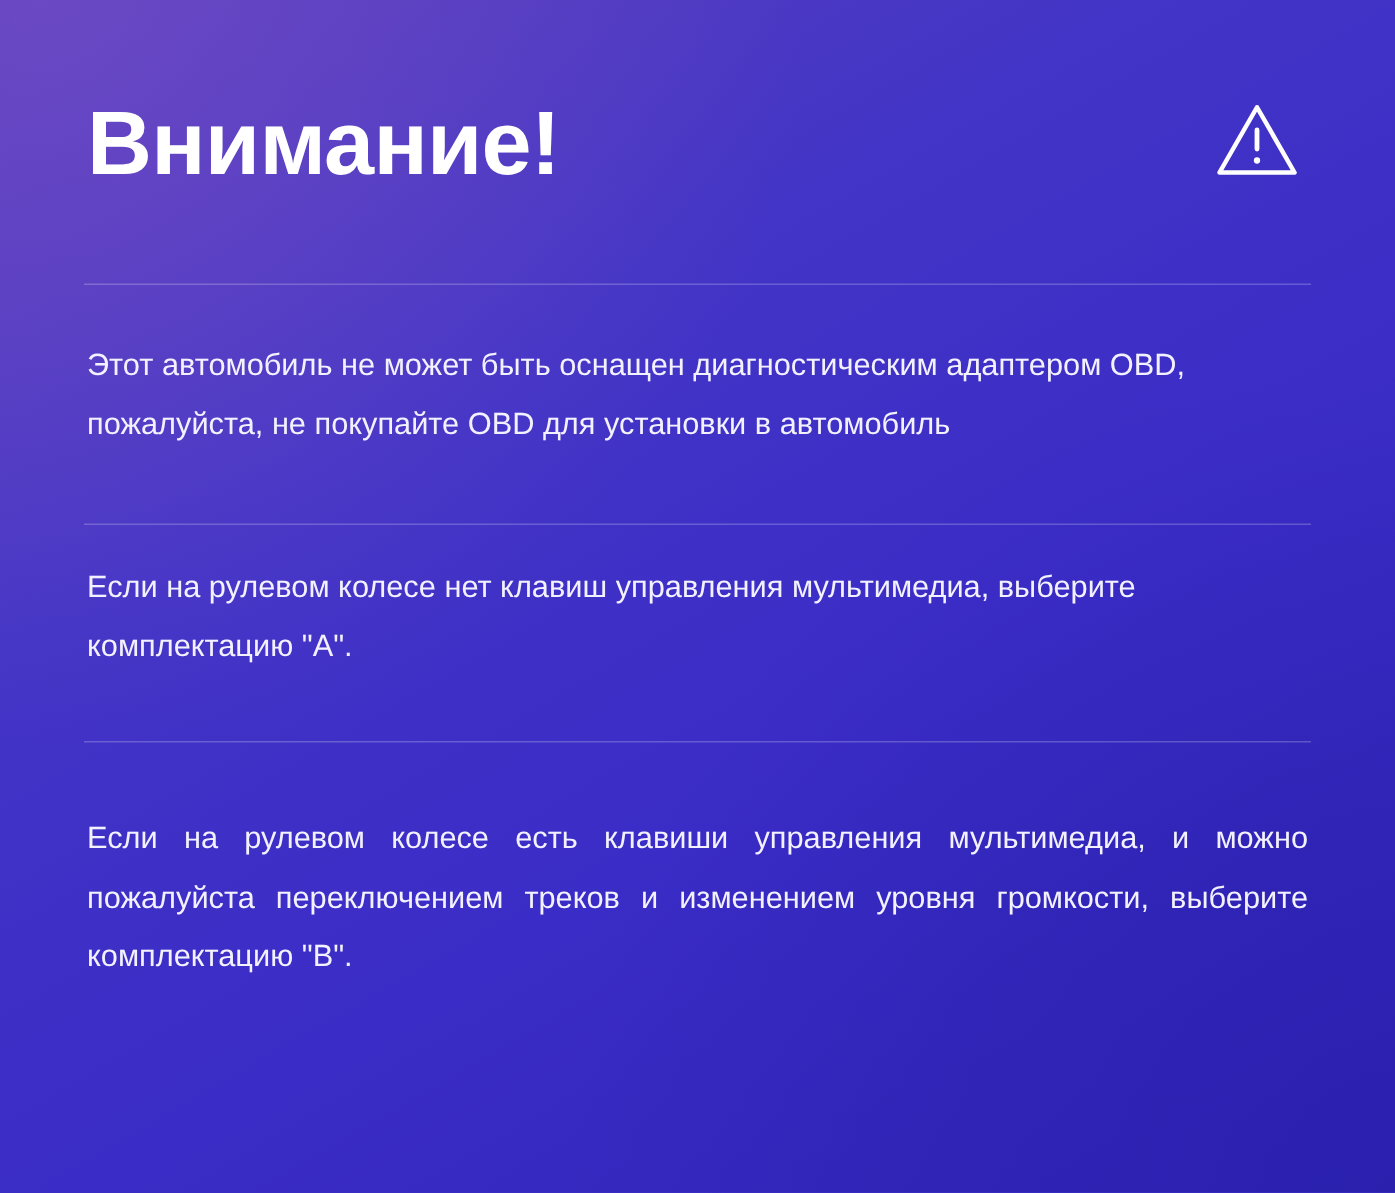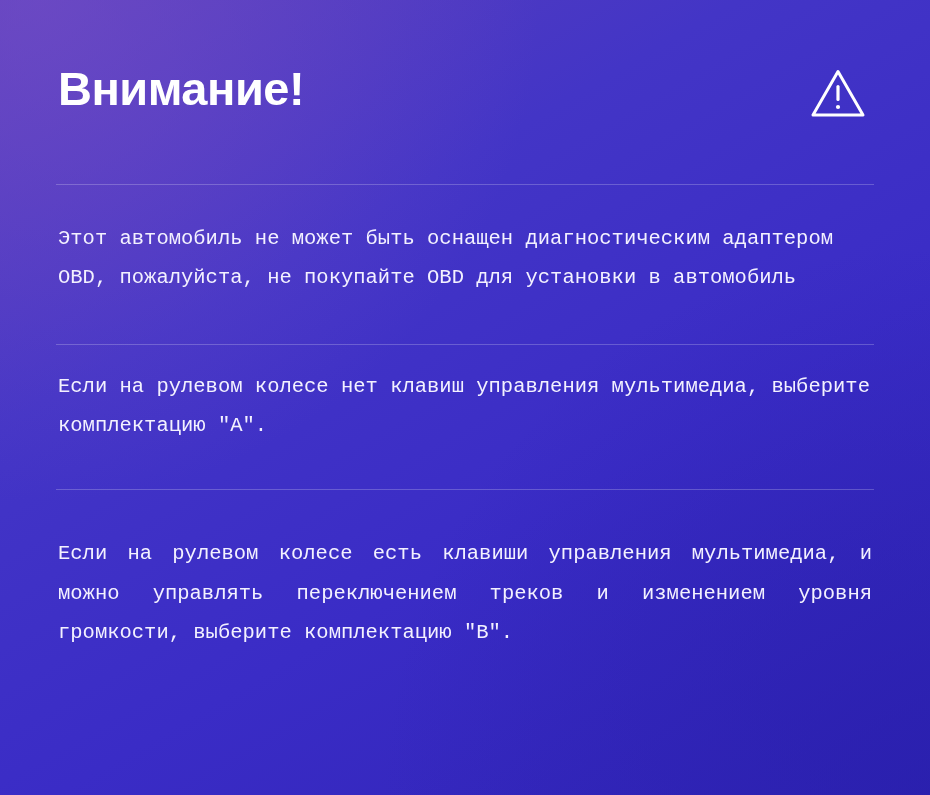--- a/index.html
+++ b/index.html
@@ -25,21 +25,21 @@
     color: #ffffff;
     padding: 58px 56px 40px 56px;
   }
   .header {
     display: flex;
     align-items: flex-start;
     justify-content: space-between;
     padding: 0 2px 0 2px;
   }
   .title {
-    font-size: 47px;
+    font-size: 60px;
     font-weight: bold;
     letter-spacing: -0.5px;
     line-height: 1.05;
     margin: 0;
     padding-top: 6px;
   }
   .warn-icon {
     width: 56px;
     height: 56px;
     flex: 0 0 auto;
@@ -47,21 +47,20 @@
     margin-right: 6px;
   }
   .divider {
     height: 1px;
     background: rgba(255,255,255,0.22);
     margin: 0;
   }
   .sep-1 { margin-top: 62px; }
   .block {
     padding: 0 2px;
-    font-family: Liberation Mono, monospace;
   }
   .block p {
     margin: 0;
     font-size: 20.5px;
     line-height: 1.92;
     font-weight: 500;
     color: #f3f1ff;
   }
   .block-1 { margin-top: 34px; margin-bottom: 46px; }
   .block-2 { margin-top: 22px; margin-bottom: 44px; }
@@ -92,16 +91,16 @@
 
   <div class="divider"></div>
 
   <div class="block block-2">
     <p>Если на рулевом колесе нет клавиш управления мультимедиа, выберите комплектацию "A".</p>
   </div>
 
   <div class="divider"></div>
 
   <div class="block block-3 justify">
-    <p>Если на рулевом колесе есть клавиши управления мультимедиа, и можно управлять переключением треков и изменением уровня громкости, выберите комплектацию "B".</p>
+    <p>Если на рулевом колесе есть клавиши управления мультимедиа, и можно пожалуйста переключением треков и изменением уровня громкости, выберите комплектацию "B".</p>
   </div>
 
 </div>
 
 </body></html>

